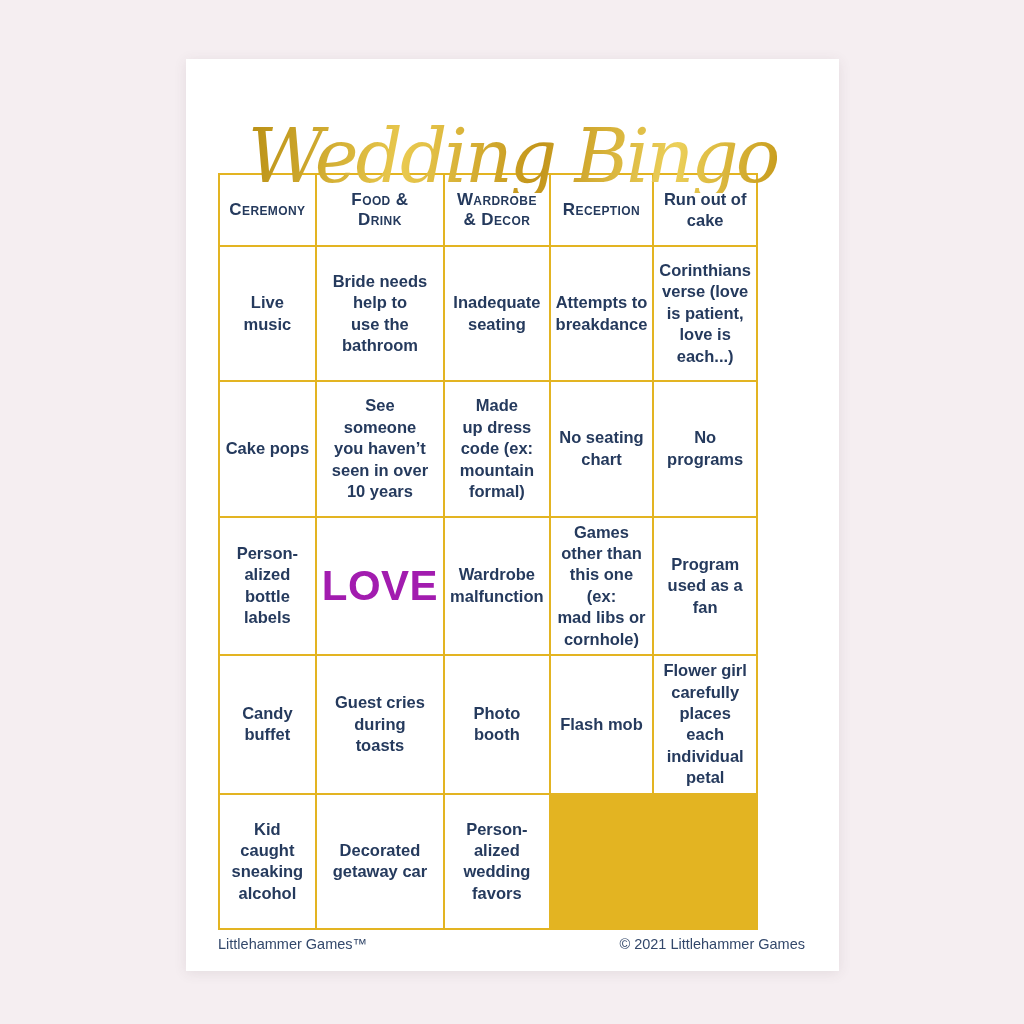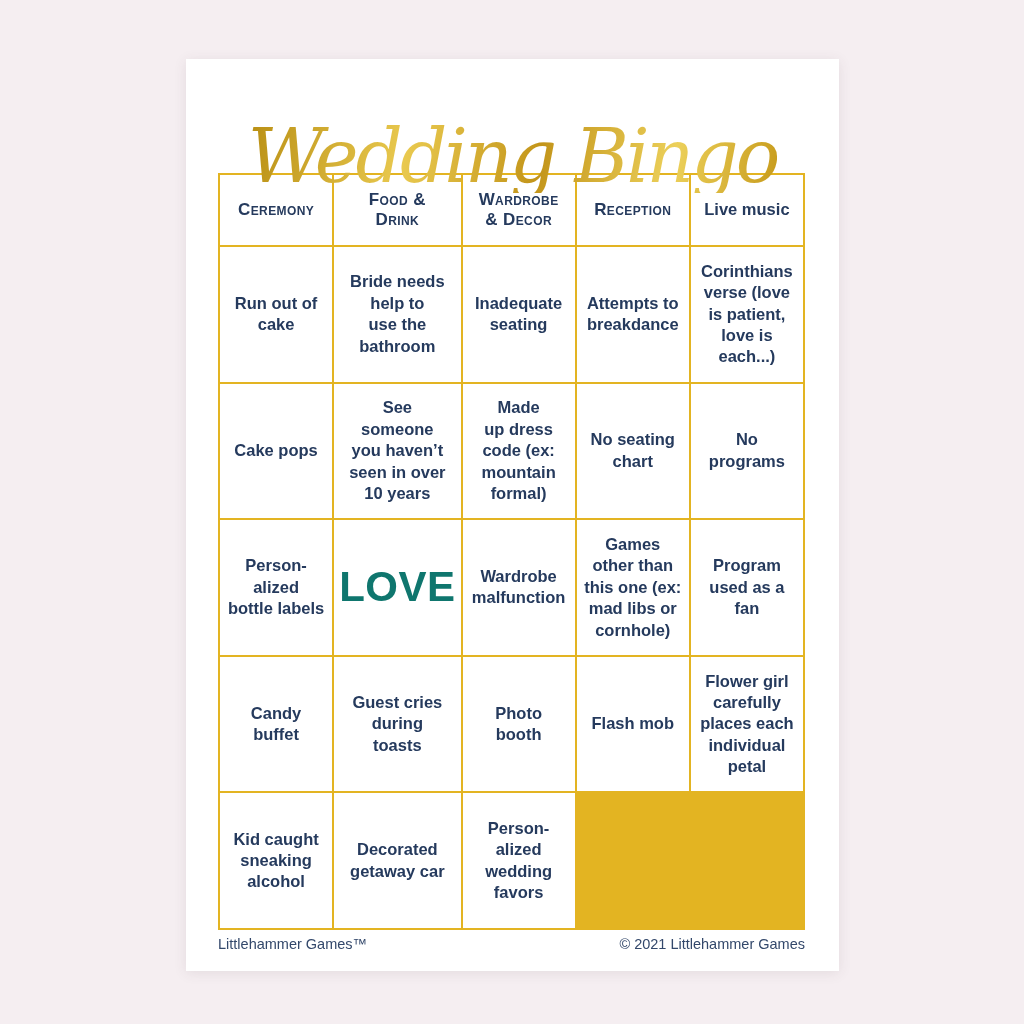--- a/index.html
+++ b/index.html
@@ -44,21 +44,21 @@
     .title {
       background: linear-gradient(100deg, #b98f14 0%, #e9c94f 30%, #c3951a 55%, #ecd05a 80%, #c79b1c 100%);
       -webkit-background-clip: text;
       -webkit-text-fill-color: transparent;
     }
   }
   .grid {
     position: absolute;
     left: 32px;
     top: 114px;
-    width: 587px;
+    width: 540px;
     height: 757px;
     background: #e3b422;
     padding: 2px;
     display: grid;
     grid-template-columns: repeat(5, 1fr);
     grid-template-rows: 70px repeat(5, 1fr);
     gap: 2px;
     z-index: 1;
   }
   .cell {
@@ -75,21 +75,21 @@
     white-space: pre-line;
   }
   .header-cell {
     font-weight: bold;
     font-variant: small-caps;
     font-size: 17px;
     letter-spacing: 0.4px;
     line-height: 1.2;
   }
   .free-space {
-    color: #0f766e;
+    color: #a21caf;
     font-size: 42px;
     font-weight: bold;
     letter-spacing: 0.5px;
     line-height: 1;
   }
   .footer {
     position: absolute;
     left: 32px;
     right: 34px;
     top: 871px;
@@ -112,23 +112,23 @@
 
   <div class="grid">
 
     <div class="cell header-cell">Ceremony</div>
     <div class="cell header-cell">Food &amp;
 Drink</div>
     <div class="cell header-cell">Wardrobe
 &amp; Decor</div>
     <div class="cell header-cell">Reception</div>
 
-    <div class="cell">Live music</div>
     <div class="cell">Run out of
 cake</div>
+    <div class="cell">Live music</div>
     <div class="cell">Bride needs
 help to
 use the
 bathroom</div>
     <div class="cell">Inadequate
 seating</div>
     <div class="cell">Attempts to
 breakdance</div>
 
     <div class="cell">Corinthians

